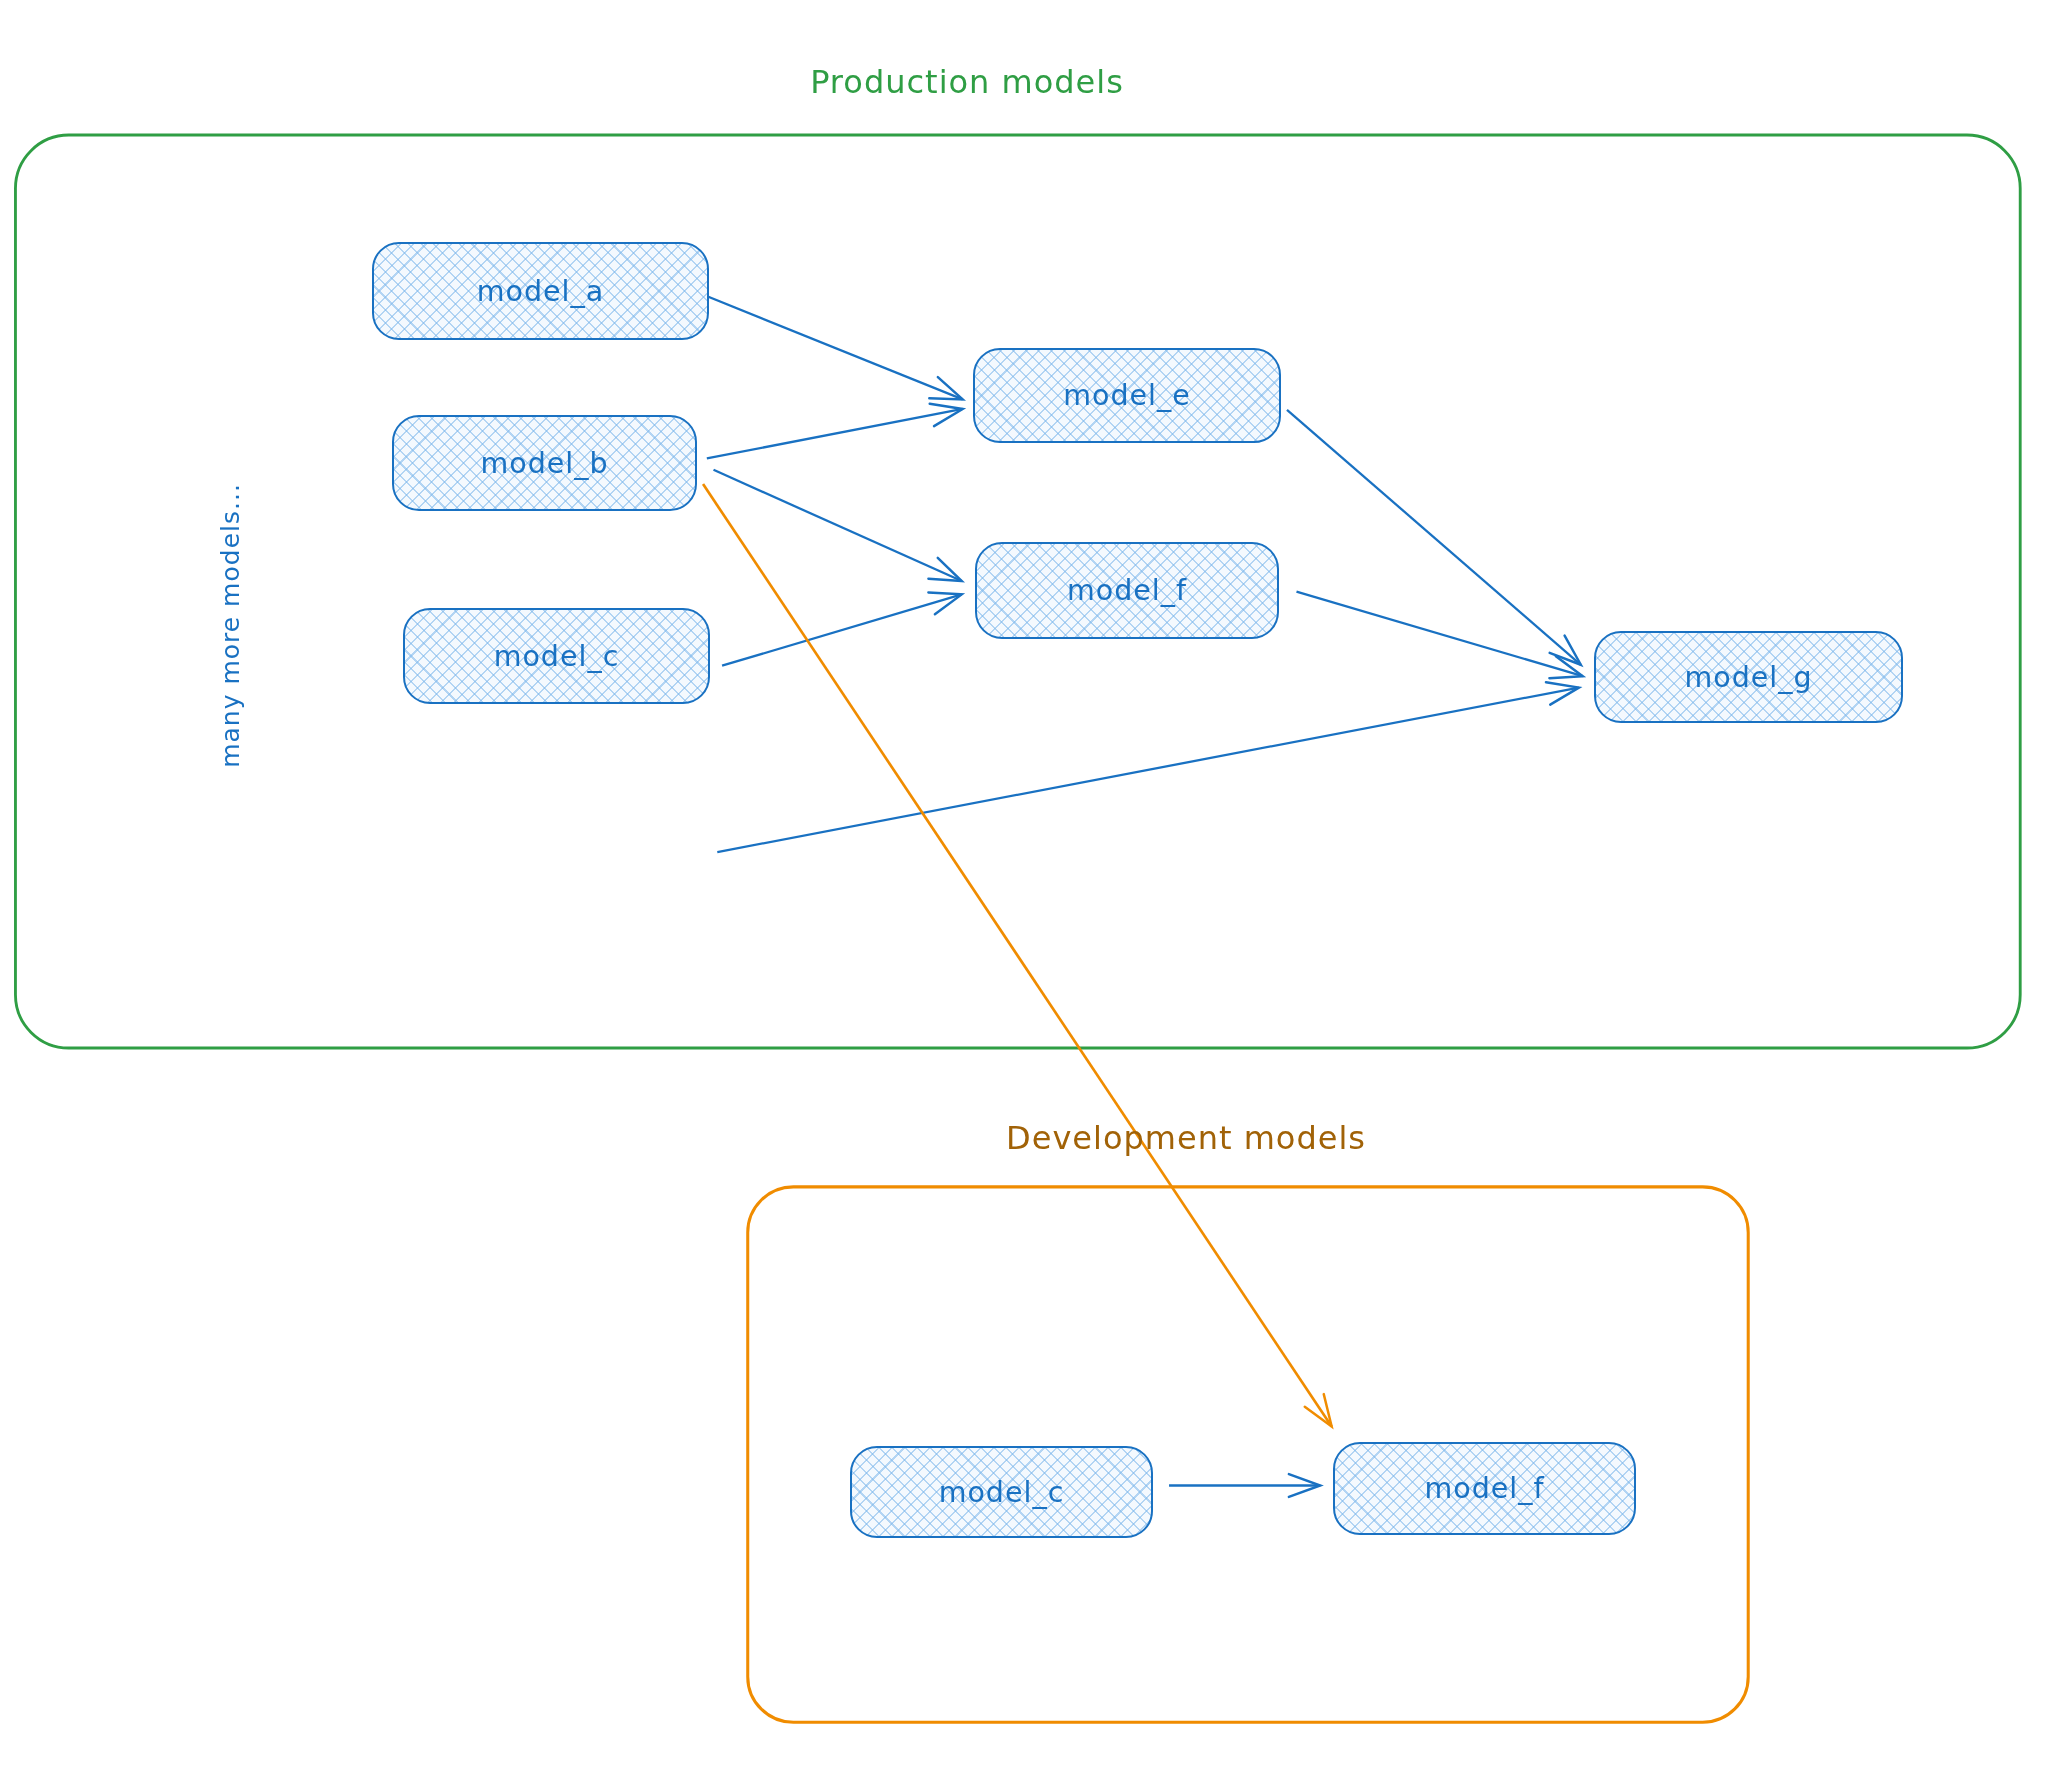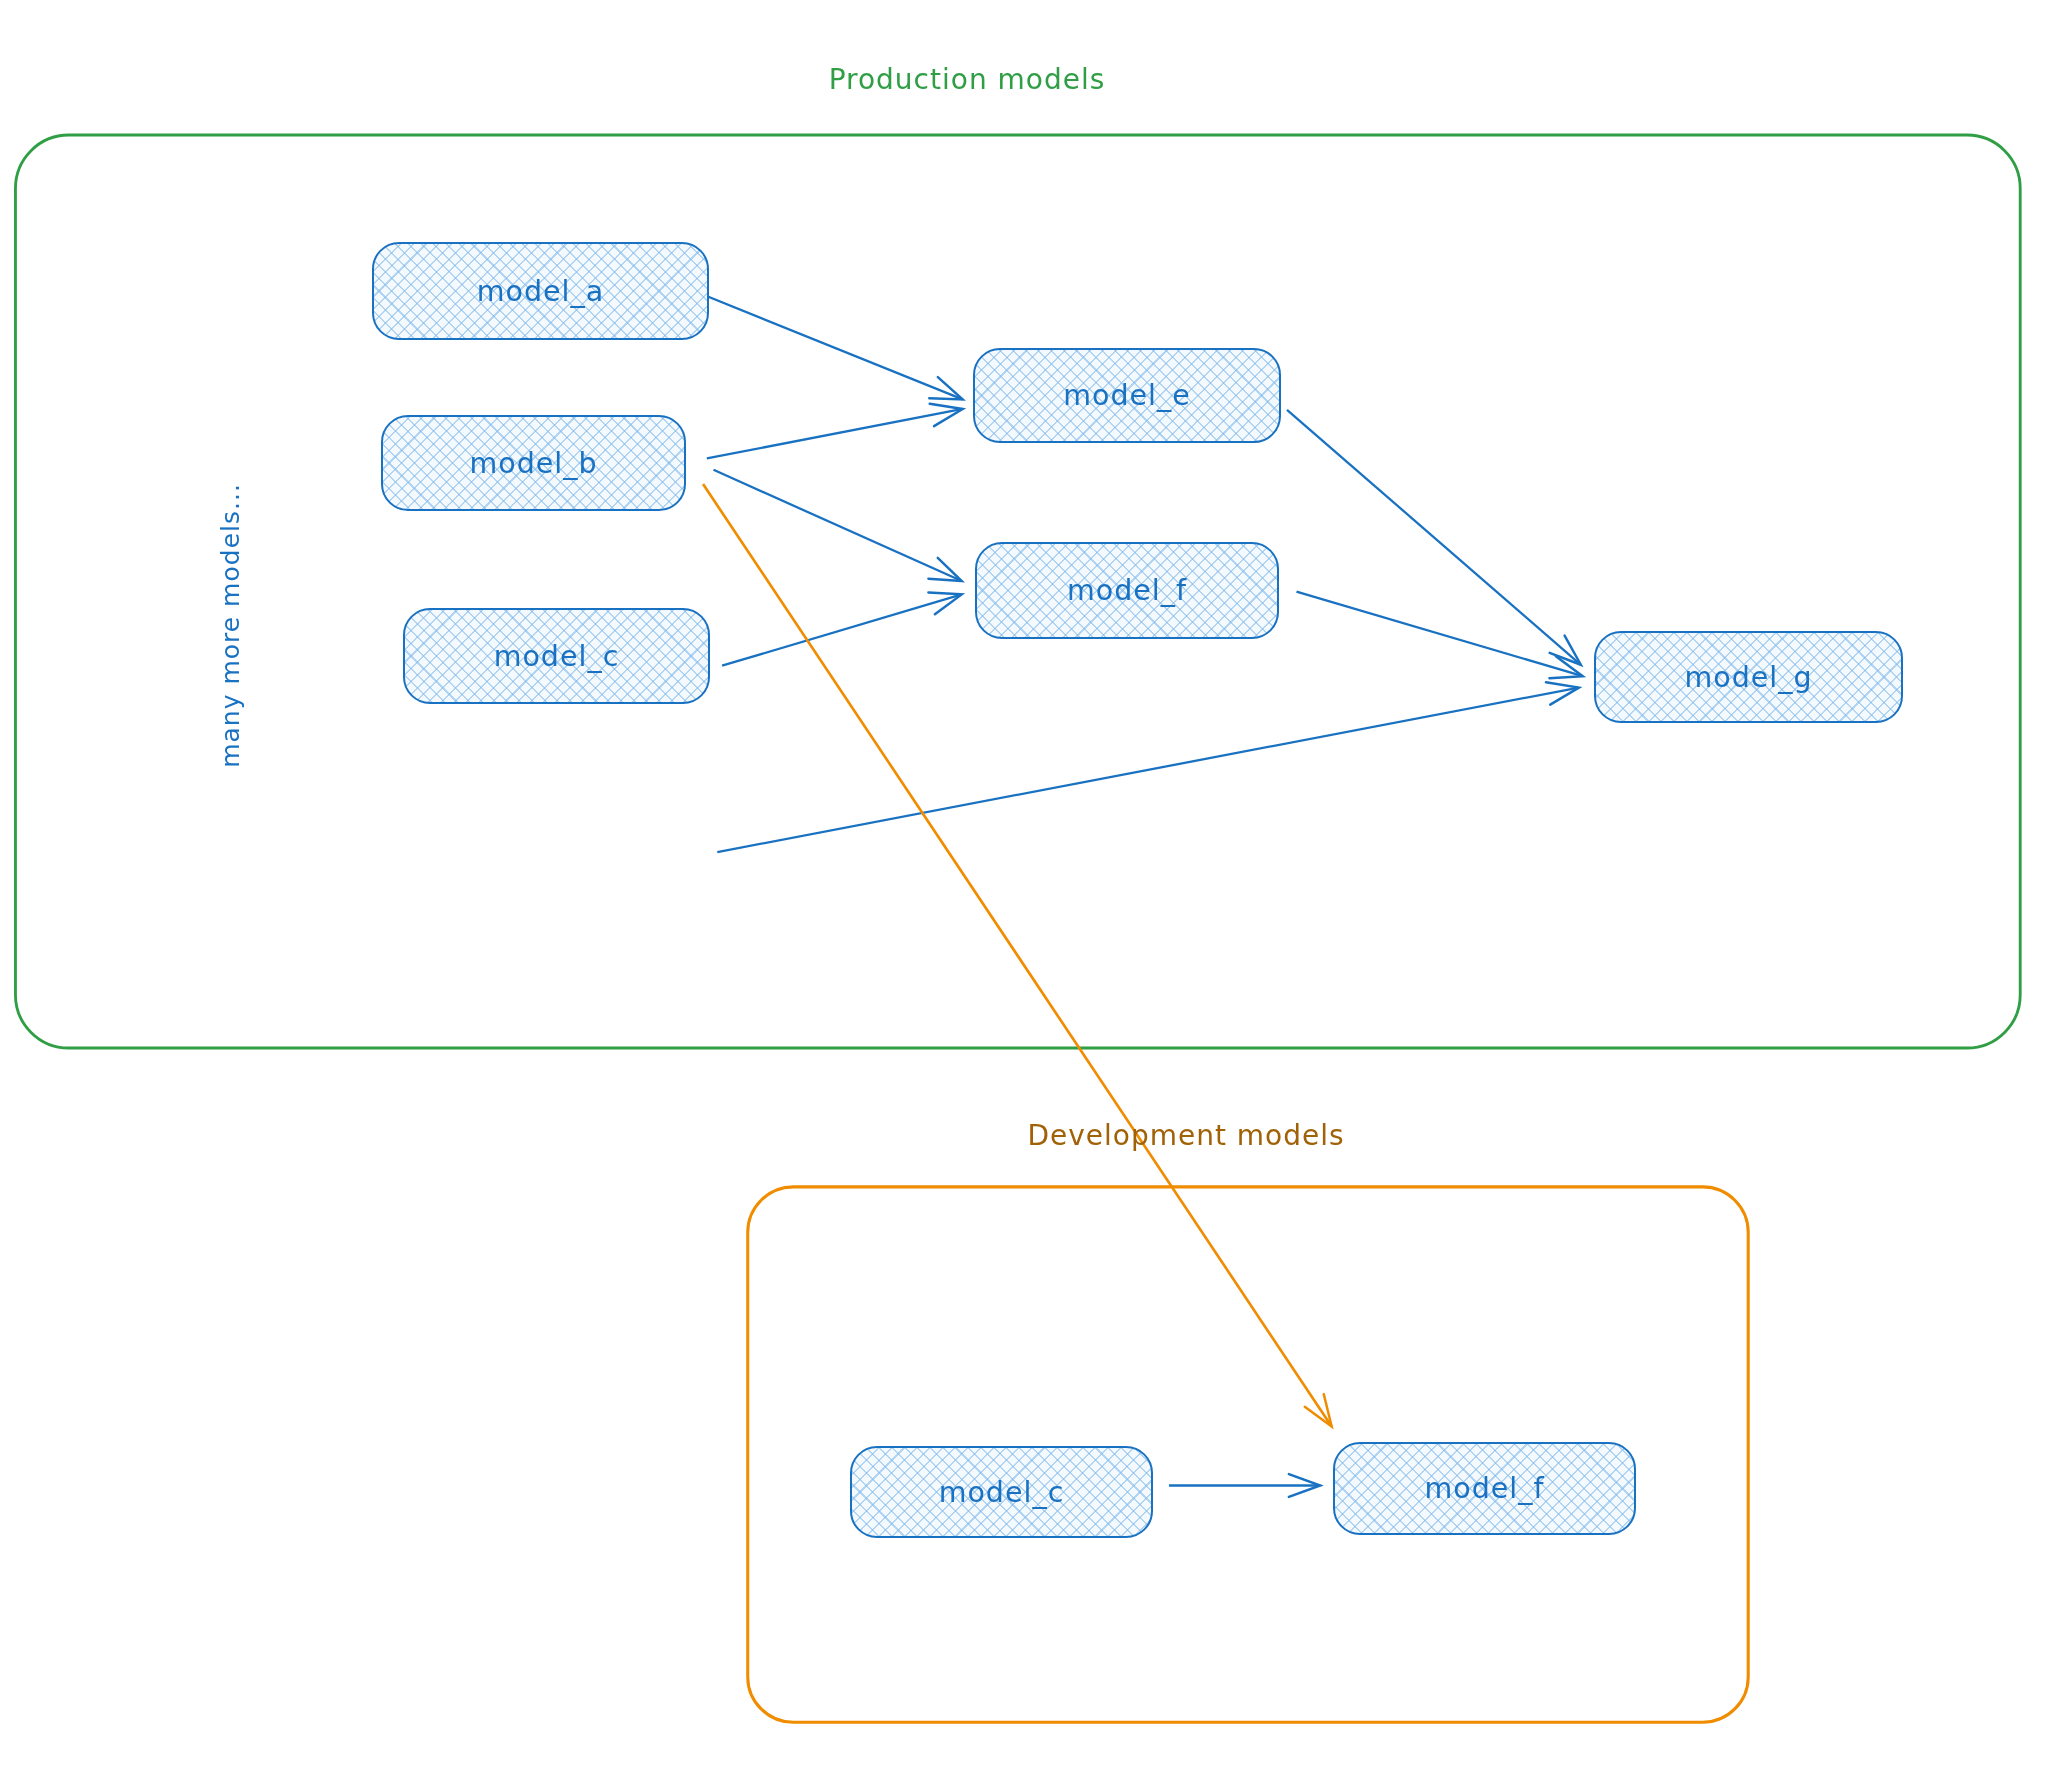--- a/index.html
+++ b/index.html
@@ -6,21 +6,21 @@
   .canvas{
     position:relative;
     width:2068px;height:1767px;
     background:#ffffff;
     font-family:"DejaVu Sans", sans-serif;
     overflow:hidden;
   }
   svg.layer{position:absolute;left:0;top:0;width:2068px;height:1767px;}
   .title{
     position:absolute;
-    font-size:28px;
+    font-size:32px;
     letter-spacing:1px;
     text-align:center;
     white-space:nowrap;
     font-weight:500;
   }
   .title.green{color:#2f9e44;}
   .title.orange{color:#a16207;}
   .side-label{
     position:absolute;
     width:285px;
@@ -78,21 +78,21 @@
   </svg>
 
   <div class="title green" style="left:777px;top:63px;width:380px;">Production models</div>
   <div class="title orange" style="left:996px;top:1119px;width:380px;">Development models</div>
 
   <div class="side-label" style="left:88px;top:611px;">many more models...</div>
 
   <div class="node" style="left:372px;top:242px;width:337px;height:98px;">
     <span>model_a</span>
   </div>
-  <div class="node" style="left:381px;top:415px;width:305px;height:96px;">
+  <div class="node" style="left:392px;top:415px;width:305px;height:96px;">
     <span>model_b</span>
   </div>
   <div class="node" style="left:403px;top:608px;width:307px;height:96px;">
     <span>model_c</span>
   </div>
   <div class="node" style="left:973px;top:348px;width:308px;height:95px;">
     <span>model_e</span>
   </div>
   <div class="node" style="left:975px;top:542px;width:304px;height:97px;">
     <span>model_f</span>

